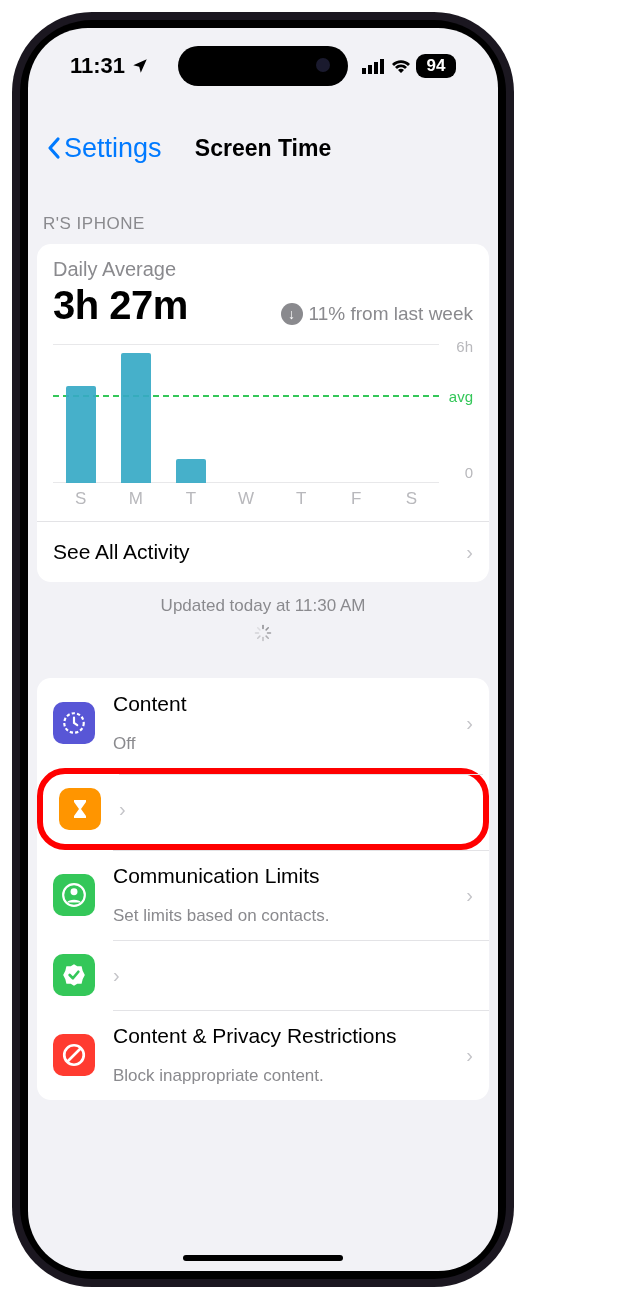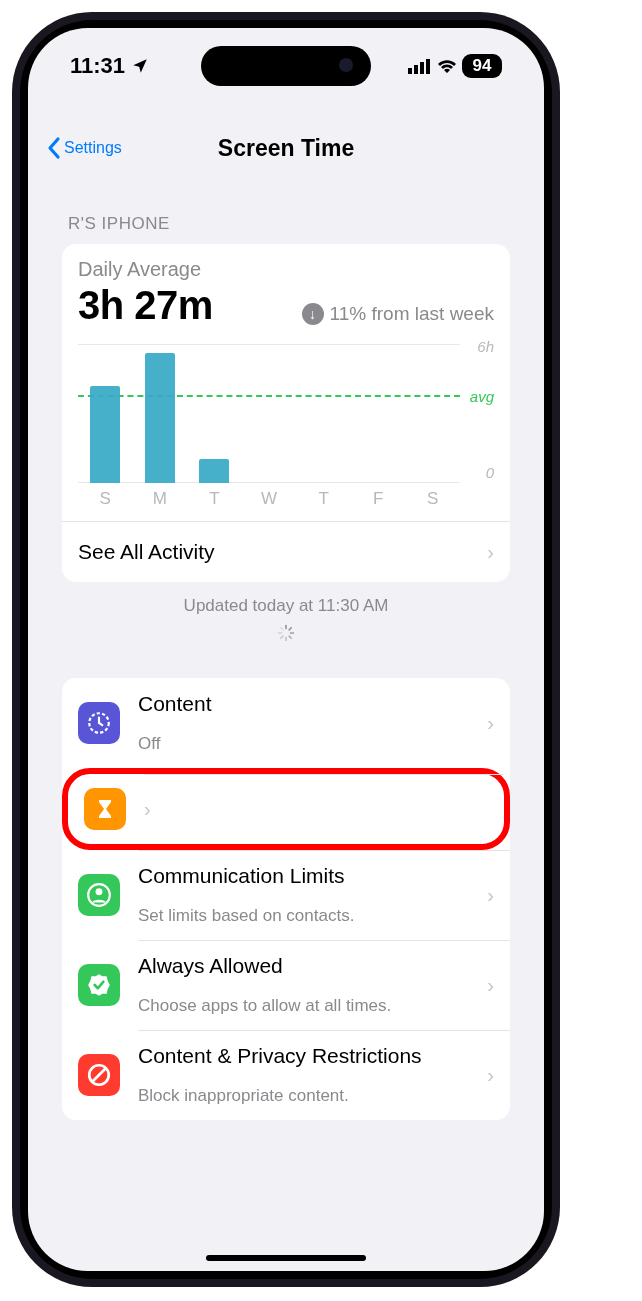--- a/index.html
+++ b/index.html
@@ -1,51 +1,51 @@
 <!DOCTYPE html>
 <html><head>
 <meta charset="utf-8">
 <style>
   * { box-sizing: border-box; margin: 0; padding: 0; }
   html, body { width: 642px; height: 1301px; background: #fff; font-family: -apple-system, "Helvetica Neue", Helvetica, Arial, sans-serif; }
   .phone-frame {
-    position: absolute; left: 12px; top: 12px; width: 548px; height: 1275px;
+    position: absolute; left: 12px; top: 12px; width: 502px; height: 1275px;
     background: #1b1720; border-radius: 80px; padding: 8px;
   }
   .phone-inner {
     width: 100%; height: 100%; background: #000; border-radius: 72px; padding: 8px;
   }
   .screen {
     width: 100%; height: 100%; background: #f2f2f6; border-radius: 60px; position: relative; overflow: hidden;
   }
   
   .island { position: absolute; top: 18px; left: 50%; transform: translateX(-50%); width: 170px; height: 40px; background: #000; border-radius: 22px; z-index: 10; }
   .island::after { content:""; position:absolute; right:18px; top:12px; width: 14px; height: 14px; background:#1a1a2e; border-radius:50%; }
   
   .status-bar { position: absolute; top: 0; left: 0; right: 0; height: 62px; display:flex; align-items:center; justify-content:space-between; padding: 14px 42px 0 42px; z-index:5;}
   .status-left { display:flex; align-items:center; gap:6px; font-weight:600; font-size: 22px; }
   .status-right { display:flex; align-items:center; gap:4px; }
   .battery-pill { display:inline-flex; align-items:center; justify-content:center; background:#000; color:#fff; border-radius:9px; padding:2px 7px; font-weight:700; font-size:17px; min-width:40px;}
   
   .nav { position:absolute; top: 92px; left:0; right:0; height: 56px; display:flex; align-items:center; }
-  .nav-back { position:absolute; left: 18px; display:flex; align-items:center; gap:2px; color:#007aff; font-size:16px;}
+  .nav-back { position:absolute; left: 18px; display:flex; align-items:center; gap:2px; color:#007aff; font-size:27px;}
   .nav-title { position:absolute; left:0; right:0; text-align:center; font-weight:600; font-size:23px;}
   
-  .content { position:absolute; top: 160px; left:0; right:0; bottom:0; padding: 0 34px; }
+  .content { position:absolute; top: 160px; left:0; right:0; bottom:0; padding: 0 9px; }
   .section-header { font-size:17px; color:#8a8a8e; letter-spacing:0.5px; padding: 26px 6px 10px 6px; text-transform: uppercase;}
   .card { background:#fff; border-radius:14px; padding: 0; overflow:hidden; }
   .card-inner { padding: 14px 16px 0 16px; }
   .da-label { color:#8a8a8e; font-size:20px; }
   .da-row { display:flex; align-items:baseline; justify-content:space-between; margin-top:2px;}
   .da-value { font-size:40px; font-weight:600; letter-spacing:-0.5px;}
   .trend { display:flex; align-items:center; gap:6px; color:#8a8a8e; font-size:19px;}
   .trend-circle { display:inline-flex; align-items:center; justify-content:center; width:22px; height:22px; border-radius:50%; background:#8a8a8e; color:#fff; font-size:14px; font-weight:700;}
   
   .chart-wrap { position:relative; height: 175px; margin-top:10px; padding-right: 34px;}
-  .chart-axis-label { position:absolute; right:0; color:#b8b8bc; font-size:15px;font-style:italic;}
+  .chart-axis-label { position:absolute; right:0; color:#b8b8bc; font-size:15px;}
   .chart-axis-label.top { top: 0;}
   .chart-axis-label.zero { bottom: 32px;}
   .chart-axis-label.avg { color:#34c759; top: 50px;}
   .avg-line { position:absolute; left:0; right:34px; top:57px; border-top: 2.5px dashed #34c759; }
   .grid-line { position:absolute; left:0; right:34px; border-top:1px solid #e8e8ea;}
   .bars { position:absolute; left:0; right:34px; bottom:30px; top:0; display:flex; }
   .bar-slot { flex:1; display:flex; justify-content:center; align-items:flex-end; position:relative;}
   .bar { width: 30px; background:#36a9c6; opacity:0.92; border-radius:2px 2px 0 0;}
   .day-labels { position:absolute; left:0; right:34px; bottom:4px; display:flex; }
   .day-labels span { flex:1; text-align:center; color:#b8b8bc; font-size:17px;}
@@ -222,24 +222,20 @@
               </div>
               <div class="chevron">›</div>
             </div>
             <div class="menu-item">
               <div class="menu-icon" style="background:#34c759">
                 <svg width="26" height="26" viewBox="0 0 24 24">
                   <path d="M12 2 L15 4 L19 4 L20 8 L22 12 L20 16 L19 20 L15 20 L12 22 L9 20 L5 20 L4 16 L2 12 L4 8 L5 4 L9 4 Z" fill="#fff"></path>
                   <path d="M8 12 L11 15 L16 9" stroke="#34c759" stroke-width="2.5" fill="none" stroke-linecap="round" stroke-linejoin="round"></path>
                 </svg>
               </div>
-              <div class="menu-text">
-                <div class="menu-title">Always Allowed</div>
-                <div class="menu-sub">Choose apps to allow at all times.</div>
-              </div>
               <div class="chevron">›</div>
             </div>
             <div class="menu-item">
               <div class="menu-icon" style="background:#ff3b30">
                 <svg width="26" height="26" viewBox="0 0 24 24">
                   <circle cx="12" cy="12" r="9" fill="none" stroke="#fff" stroke-width="2.5"></circle>
                   <line x1="6" y1="18" x2="18" y2="6" stroke="#fff" stroke-width="2.5"></line>
                 </svg>
               </div>
               <div class="menu-text">

